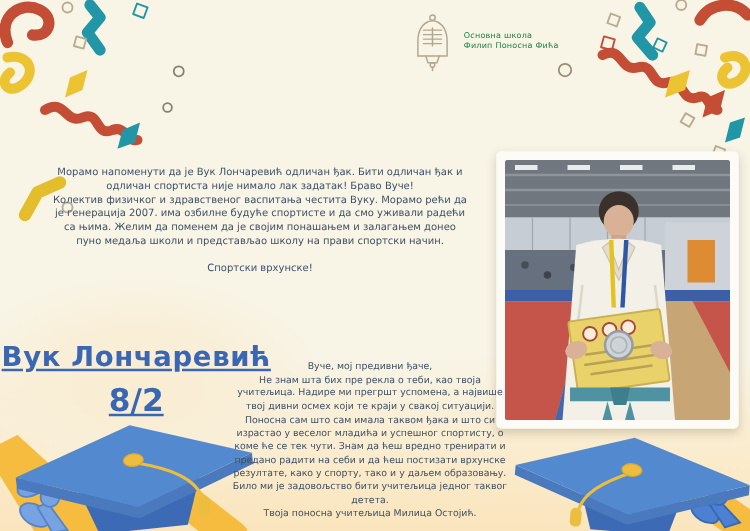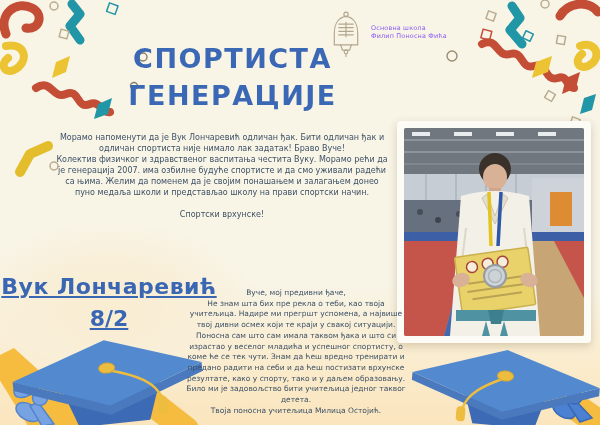--- a/index.html
+++ b/index.html
@@ -5,30 +5,30 @@
   html,body{margin:0;padding:0;background:#e9e4d5;}
   #canvas{position:relative;width:600px;height:425px;background:#f8f4e6;overflow:hidden;
           font-family:"DejaVu Sans",sans-serif;}
   .tint-bottom{position:absolute;left:0;top:285px;width:600px;height:140px;
           background:linear-gradient(180deg,rgba(252,236,203,0) 0%,rgba(251,233,197,.8) 60%,#fae5bd 100%);}
   .blob-name{position:absolute;left:-40px;top:222px;width:300px;height:180px;border-radius:50%;
           background:radial-gradient(closest-side,#f9edd1 0%,#f9efd8 55%,rgba(249,239,216,0) 100%);}
   .decor{position:absolute;left:0;top:0;width:600px;height:425px;}
   .title{position:absolute;left:60px;top:40px;width:345px;text-align:center;
           color:#3b68b4;font-weight:bold;font-size:27px;line-height:37px;letter-spacing:1.5px;}
-  .logo{position:absolute;left:328px;top:10px;display:flex;gap:7px;align-items:flex-start;color:#8b5cf6;}
+  .logo{position:absolute;left:328px;top:10px;display:flex;gap:7px;align-items:flex-start;color:#15803d;}
   .logo-text{font-size:6.4px;line-height:8px;margin-top:14px;letter-spacing:.2px;}
-  .intro{position:absolute;left:54px;top:133px;width:336px;text-align:center;
+  .intro{position:absolute;left:40px;top:133px;width:336px;text-align:center;
           font-size:8px;line-height:10.9px;color:#3d5166;}
   .intro p{margin:0;}
   .intro .greet-block{margin-top:12px;}
   .student{position:absolute;left:0;top:274px;width:218px;text-align:center;
           color:#3a67b3;font-weight:bold;text-decoration:underline;}
   .student .nm{font-size:22px;line-height:26px;letter-spacing:.5px;}
-  .student .cls{font-size:22px;margin-top:6px;}
+  .student .cls{font-size:25px;margin-top:6px;}
   .letter{position:absolute;left:186px;top:288px;width:220px;text-align:center;
           font-size:7.5px;line-height:10.7px;color:#3d5166;}
   .letter p{margin:0;}
   .letter .closing{margin-top:0;}
   .photo{position:absolute;left:397px;top:121px;width:194px;height:222px;background:#fcfbf6;
           border-radius:4px;box-shadow:0 3px 8px rgba(120,100,60,.28);padding:7px;box-sizing:border-box;}
   .photo svg{width:100%;height:100%;display:block;border-radius:2px;}
   .cap-left{position:absolute;left:-12px;top:326px;width:226px;height:100px;}
   .cap-right{position:absolute;left:410px;top:342px;width:196px;height:84px;}
 </style>
@@ -68,24 +68,20 @@
       <path d="M580,46 C598,40 602,60 588,66 C578,70 574,60 582,54" stroke="#ecc433" stroke-width="8"></path>
       <polygon points="536,62 552,56 548,72 532,78" fill="#ecc433"></polygon>
       <polygon points="566,78 580,72 576,88 562,94" fill="#c44d36"></polygon>
       <polygon points="584,98 596,94 592,110 580,114" fill="#2096a6"></polygon>
       <rect x="546" y="92" width="8" height="8" transform="rotate(30 550 96)" stroke="#b9ab90" stroke-width="1.5"></rect>
       <circle cx="452" cy="56" r="5" stroke="#9a8d76" stroke-width="1.4"></circle>
       <rect x="571" y="118" width="8" height="8" transform="rotate(20 575 122)" stroke="#b9ab90" stroke-width="1.5"></rect>
     </g>
   </svg>
 
-  <div class="title">
-    <div>СПОРТИСТА</div>
-    <div>ГЕНЕРАЦИЈЕ</div>
-  </div>
 
   <div class="logo">
     <svg width="36" height="48" viewBox="0 0 40 52" fill="none" stroke="#b3a68e" stroke-width="1.3" stroke-linecap="round">
       <circle cx="20" cy="4" r="2.4"></circle>
       <path d="M20,6.5 C10,8 7,17 7,25 V38 H33 V25 C33,17 30,8 20,6.5 Z"></path>
       <path d="M12,15 H28 M12,19 H28 M12,23 H28 M12,27 H28 M20,13 V29"></path>
       <path d="M14,38 L16,44 H24 L26,38"></path>
       <circle cx="20" cy="46" r="2"></circle>
       <path d="M20,48 V51"></path>
     </svg>

